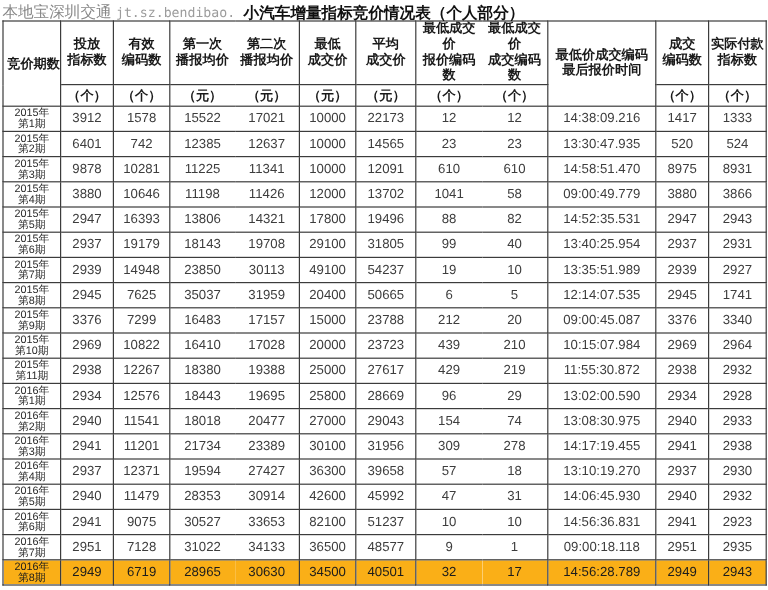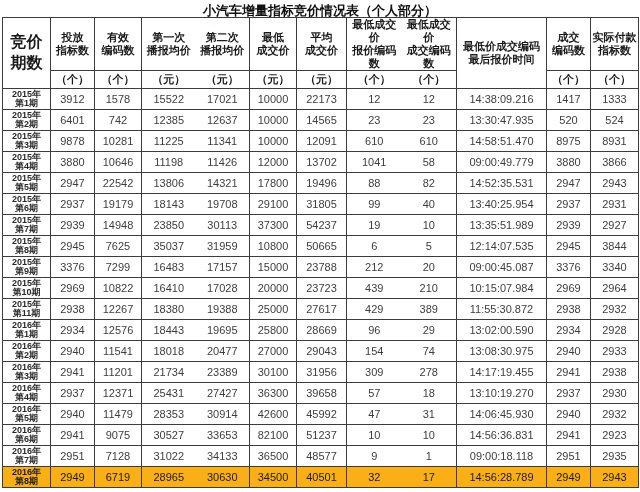--- a/index.html
+++ b/index.html
@@ -9,35 +9,36 @@
   .topbar { position:relative; height:17px; }
   .watermark { position:absolute; left:2px; top:1px; white-space:nowrap; z-index:1;
                font-size:13px; color:#878787; }
   .watermark .url { font-family:"DejaVu Sans Mono","Liberation Mono",monospace;
                     font-size:11px; color:#9c9c9c; }
   .title { position:absolute; left:0; right:0; top:2px; z-index:2; text-align:center;
            font-size:13px; font-weight:bold; color:#101010; }
   table { width:636px; margin-left:2px; border-collapse:collapse; table-layout:fixed; }
   th, td { border:1px solid var(--bd); text-align:center; vertical-align:middle;
            padding:0; overflow:hidden; }
-  .period-h { font-size:16px; font-weight:bold; color:#1a1a1a; }
+  .period-h { font-size:11px; font-weight:bold; color:#1a1a1a;text-align:right; }
   .h-name { font-size:11px; font-weight:bold; color:#1a1a1a; line-height:13px; height:28px; }
   .h-name div { pointer-events:none; }
   .h-unit { font-size:11px; font-weight:bold; color:#1a1a1a; height:18px; }
   tbody td { font-size:11px; color:#3d3d3d; height:21px; }
-  td.period { font-size:9px; font-weight:bold; color:#2a2a2a; line-height:9.5px; }
+  td.period { font-size:9px; font-weight:normal; color:#2a2a2a; line-height:9.5px; }
   .pair-l { border-right:none; }
   .pair-r { border-left:none; }
   tr.hl td { background:var(--hl); color:#1c1c1c; }
 </style>
 </head>
 <body>
 
 <div class="page">
   <div class="topbar">
+    <div class="watermark"><span>本地宝深圳交通</span> <span class="url">jt.sz.bendibao.</span></div>
     <div class="title">小汽车增量指标竞价情况表（个人部分）</div>
   </div>
 
   <table>
     <colgroup>
       <col style="width:48px">
       <col style="width:44px">
       <col style="width:47px">
       <col style="width:54px">
       <col style="width:54px">
@@ -178,21 +179,21 @@
           <td class="">09:00:49.779</td>
           <td class="">3880</td>
           <td class="">3866</td>
         </tr>
         <tr>
           <td class="period">
             <div>2015年</div>
             <div>第5期</div>
           </td>
           <td class="">2947</td>
-          <td class="">22542</td>
+          <td class="">16393</td>
           <td class="pair-l">13806</td>
           <td class="pair-r">14321</td>
           <td class="">17800</td>
           <td class="">19496</td>
           <td class="pair-l">88</td>
           <td class="pair-r">82</td>
           <td class="">14:52:35.531</td>
           <td class="">2947</td>
           <td class="">2943</td>
         </tr>
@@ -215,44 +216,44 @@
         </tr>
         <tr>
           <td class="period">
             <div>2015年</div>
             <div>第7期</div>
           </td>
           <td class="">2939</td>
           <td class="">14948</td>
           <td class="pair-l">23850</td>
           <td class="pair-r">30113</td>
-          <td class="">37300</td>
+          <td class="">49100</td>
           <td class="">54237</td>
           <td class="pair-l">19</td>
           <td class="pair-r">10</td>
           <td class="">13:35:51.989</td>
           <td class="">2939</td>
           <td class="">2927</td>
         </tr>
         <tr>
           <td class="period">
             <div>2015年</div>
             <div>第8期</div>
           </td>
           <td class="">2945</td>
           <td class="">7625</td>
           <td class="pair-l">35037</td>
           <td class="pair-r">31959</td>
-          <td class="">10800</td>
+          <td class="">20400</td>
           <td class="">50665</td>
           <td class="pair-l">6</td>
           <td class="pair-r">5</td>
           <td class="">12:14:07.535</td>
           <td class="">2945</td>
-          <td class="">3844</td>
+          <td class="">1741</td>
         </tr>
         <tr>
           <td class="period">
             <div>2015年</div>
             <div>第9期</div>
           </td>
           <td class="">3376</td>
           <td class="">7299</td>
           <td class="pair-l">16483</td>
           <td class="pair-r">17157</td>
@@ -286,21 +287,21 @@
             <div>2015年</div>
             <div>第11期</div>
           </td>
           <td class="">2938</td>
           <td class="">12267</td>
           <td class="pair-l">18380</td>
           <td class="pair-r">19388</td>
           <td class="">25000</td>
           <td class="">27617</td>
           <td class="pair-l">429</td>
-          <td class="pair-r">389</td>
+          <td class="pair-r">219</td>
           <td class="">11:55:30.872</td>
           <td class="">2938</td>
           <td class="">2932</td>
         </tr>
         <tr>
           <td class="period">
             <div>2016年</div>
             <div>第1期</div>
           </td>
           <td class="">2934</td>
@@ -349,21 +350,21 @@
           <td class="">2941</td>
           <td class="">2938</td>
         </tr>
         <tr>
           <td class="period">
             <div>2016年</div>
             <div>第4期</div>
           </td>
           <td class="">2937</td>
           <td class="">12371</td>
-          <td class="pair-l">25431</td>
+          <td class="pair-l">19594</td>
           <td class="pair-r">27427</td>
           <td class="">36300</td>
           <td class="">39658</td>
           <td class="pair-l">57</td>
           <td class="pair-r">18</td>
           <td class="">13:10:19.270</td>
           <td class="">2937</td>
           <td class="">2930</td>
         </tr>
         <tr>

